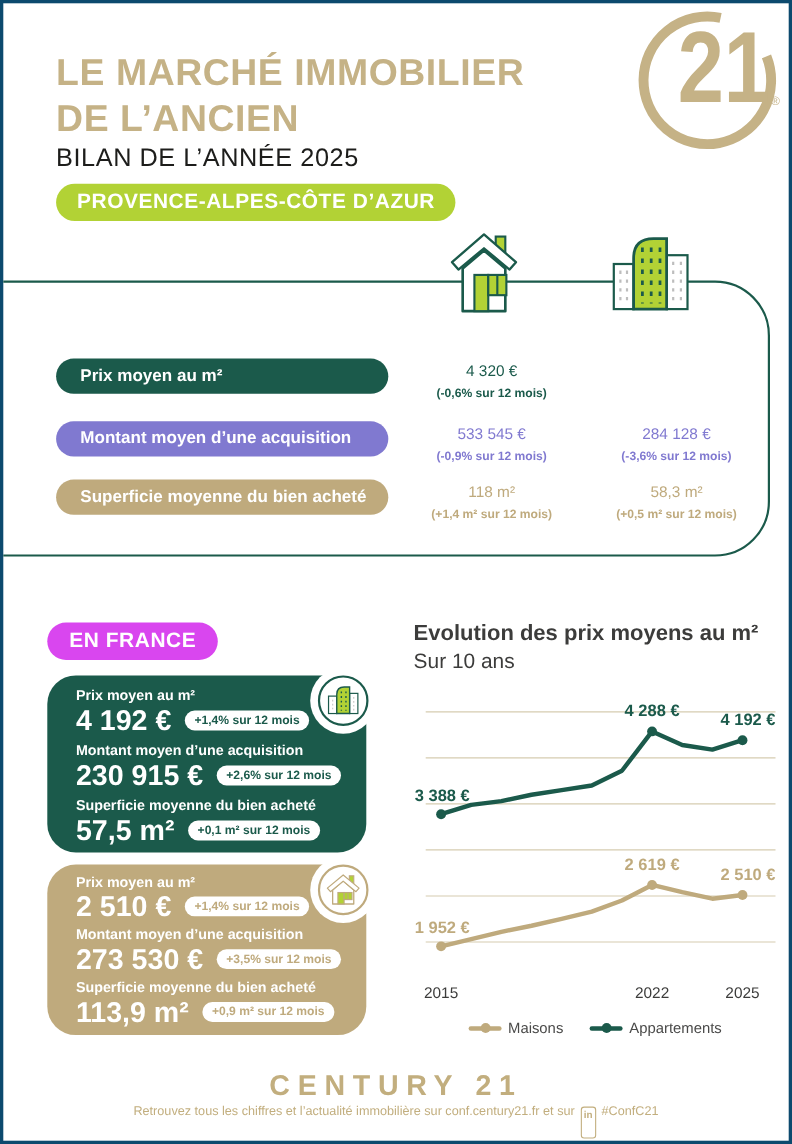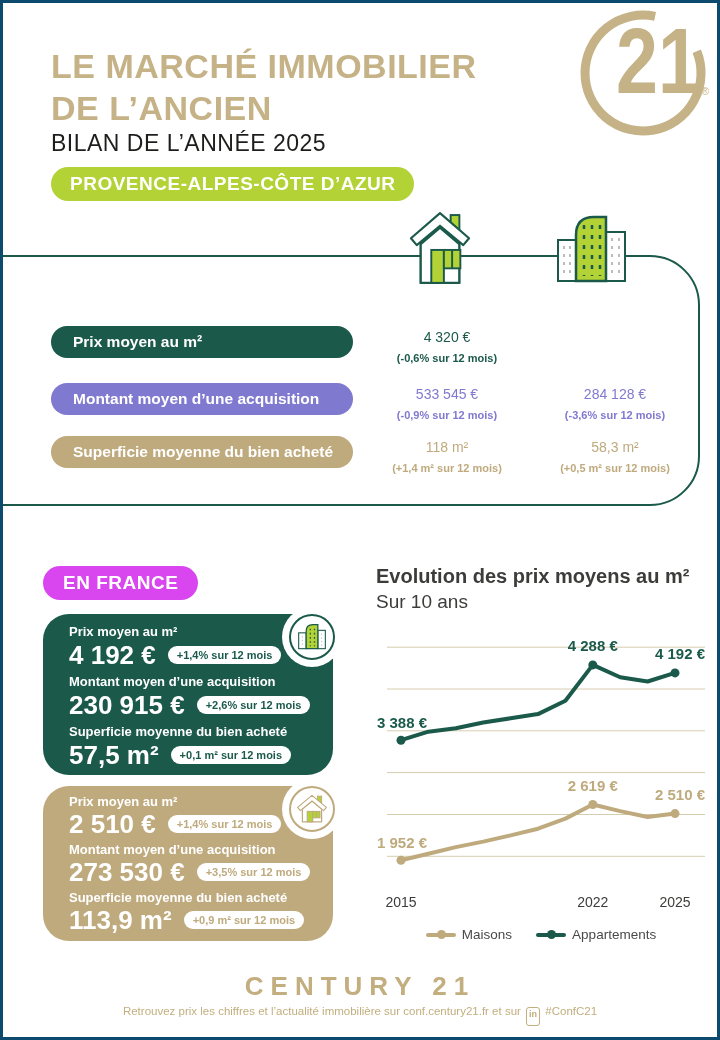--- a/index.html
+++ b/index.html
@@ -61,21 +61,21 @@
   .legend-line { display:inline-block; width:30px; height:4px; border-radius:2px; position:relative; }
   .legend-line::after { content:''; position:absolute; width:9px; height:9px; border-radius:50%;
           left:11px; top:-2.5px; background:inherit; }
   .tan-bg { background:#bfaa7d; } .green-bg { background:#1b5a4b; }
   
   .footer-brand { position:absolute; left:0; right:0; top:968px; text-align:center;
           font-size:26px; font-weight:bold; letter-spacing:7px; color:#c2ae7e; }
   .footer-sub { position:absolute; left:0; right:0; top:1002px; text-align:center;
           font-size:11.5px; color:#c2ae7e; }
   .footer-sub .part { margin:0 2px; }
-  .li-badge { display:inline-block; width:14px; height:19px; border:1.2px solid #c2ae7e; border-radius:3px;
+  .li-badge { display:inline-block; width:14px; height:29px; border:1.2px solid #c2ae7e; border-radius:3px;
           font-size:9px; line-height:12px; font-weight:bold; color:#c2ae7e; text-align:center; vertical-align:-2px; }
 </style>
 </head>
 <body>
 
 <div class="page">
 
   <div class="title">
     <div>LE MARCHÉ IMMOBILIER</div>
     <div>DE L’ANCIEN</div>
@@ -250,18 +250,18 @@
       <span>Maisons</span>
     </div>
     <div class="legend-item">
       <span class="legend-line green-bg"></span>
       <span>Appartements</span>
     </div>
   </div>
 
   <div class="footer-brand">CENTURY 21</div>
   <div class="footer-sub">
-    <span class="part">Retrouvez prix les chiffres et l’actualité immobilière sur conf.century21.fr et sur</span>
+    <span class="part">Retrouvez tous les chiffres et l’actualité immobilière sur conf.century21.fr et sur</span>
     <span class="li-badge">in</span>
     <span class="part">#ConfC21</span>
   </div>
 
 </div>
 
 </body></html>

